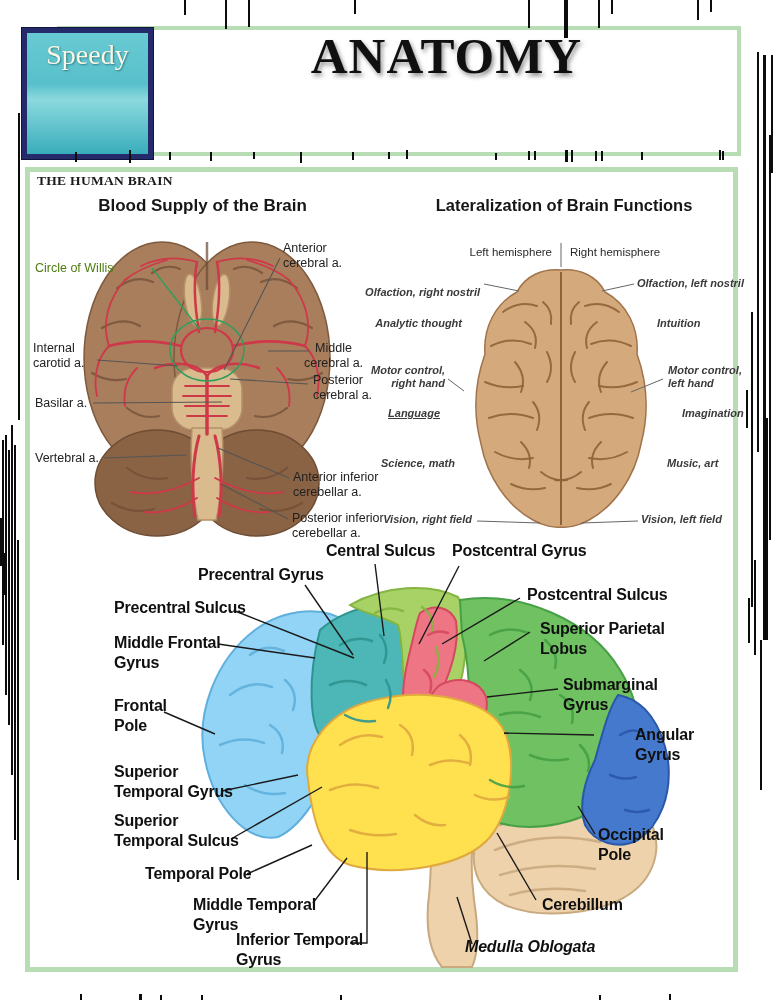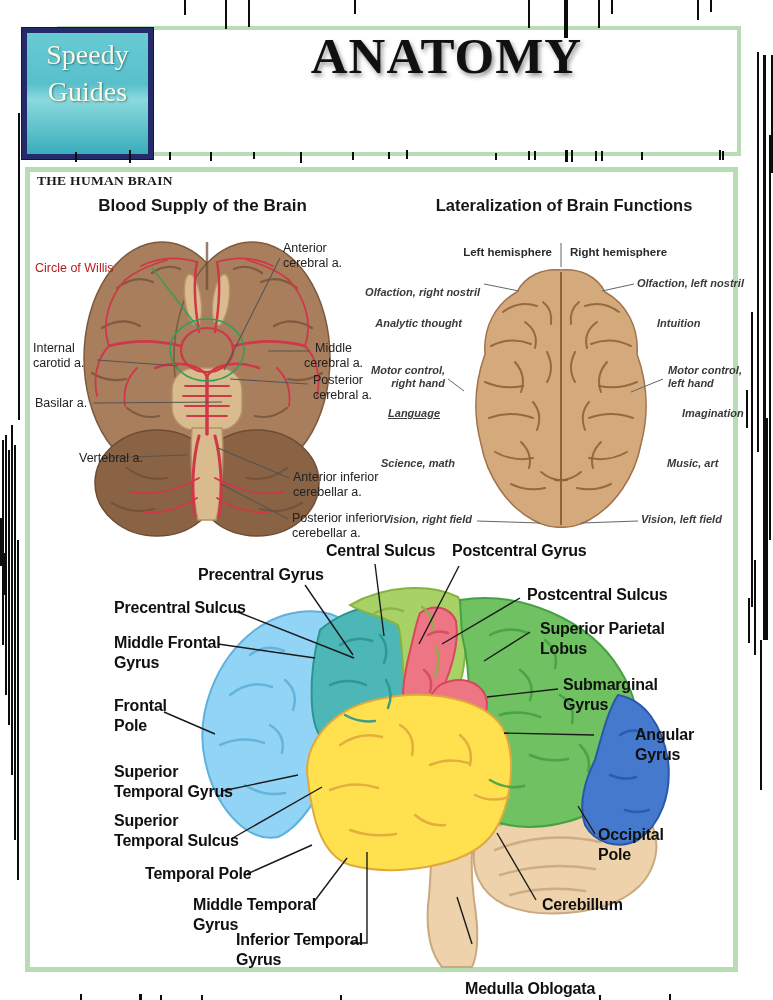--- a/index.html
+++ b/index.html
@@ -24,40 +24,39 @@
   .section-header{position:absolute;left:37px;top:173px;z-index:4;
                   font-family:"Liberation Serif",serif;font-weight:bold;font-size:13.5px;
                   letter-spacing:.3px;color:#1a1a1a;}
   .diag-title{position:absolute;z-index:4;font-size:17px;font-weight:bold;color:#161616;text-align:center;}
   svg.diagram{position:absolute;z-index:2;}
   #overlay{position:absolute;left:0;top:0;z-index:3;}
   .label{position:absolute;z-index:4;white-space:pre-line;}
   .bs-label{font-size:12.5px;line-height:14.5px;color:#222;}
   .lat-label{font-style:italic;font-weight:bold;font-size:11px;line-height:13px;color:#3a3a3a;}
   .lv-label{font-weight:bold;font-size:16px;line-height:20px;color:#101010;letter-spacing:-.2px;}
-  .hemi-label{position:absolute;z-index:4;font-weight:bold;font-size:11.5px;color:#2a2a2a;}
+  .hemi-label{position:absolute;z-index:4;font-weight:normal;font-size:11.5px;color:#2a2a2a;}
   .ln-bs{stroke:#555;stroke-width:1.1;fill:none;}
   .ln-lat{stroke:#666;stroke-width:1;fill:none;}
   .ln-lv{stroke:#1a1a1a;stroke-width:1.4;fill:none;}
   .ln-green{stroke:#2f9e5c;stroke-width:1.3;fill:none;}
   
   .gy-brown{stroke:#6e4c34;stroke-width:2.2;fill:none;opacity:.7;stroke-linecap:round;}
   .art-red{stroke:#cf3848;fill:none;stroke-linecap:round;}
   .gy-tan{stroke:#8f6239;stroke-width:2;fill:none;opacity:.9;stroke-linecap:round;}
   .sq{fill:none;stroke-width:2.5;stroke-linecap:round;opacity:.9;}
 </style>
 </head>
 <body>
 
 <div class="title-box"></div>
 <div class="content-box"></div>
 
 <div class="logo">
   <div>Speedy</div>
-  <div>Guides</div>
 </div>
 
 <div class="main-title">
   <div>ANATOMY</div>
 </div>
 
 <div class="section-header">THE HUMAN BRAIN</div>
 
 <div class="diag-title" style="left:60px;top:196px;width:285px;">Blood Supply of the Brain</div>
 <div class="diag-title" style="left:428px;top:196px;width:272px;font-size:16.5px;">Lateralization of Brain Functions</div>
@@ -245,31 +244,31 @@
     <line x1="231" y1="839" x2="322" y2="787" class="ln-lv"></line>
     <line x1="595" y1="834" x2="578" y2="806" class="ln-lv"></line>
     <line x1="247" y1="874" x2="312" y2="845" class="ln-lv"></line>
     <line x1="536" y1="900" x2="497" y2="833" class="ln-lv"></line>
     <line x1="313" y1="903" x2="347" y2="858" class="ln-lv"></line>
     <line x1="472" y1="944" x2="457" y2="897" class="ln-lv"></line>
     <polyline points="350,943 367,943 367,852" class="ln-lv"></polyline>
     <line x1="561" y1="243" x2="561" y2="267" class="ln-lat"></line>
   </svg>
 
-<div class="label bs-label" style="left: 35px; top: 261px; color: #b91c1c;">Circle of Willis</div>
+<div class="label bs-label" style="left: 35px; top: 261px; color: #4d7c0f;">Circle of Willis</div>
 <div class="label bs-label" style="left: 283px; top: 241px;">Anterior
 cerebral a.</div>
 <div class="label bs-label" style="left: 33px; top: 341px;">Internal
 carotid a.</div>
 <div class="label bs-label" style="left: 304px; top: 341px; text-align: center;">Middle
 cerebral a.</div>
 <div class="label bs-label" style="left: 313px; top: 373px;">Posterior
 cerebral a.</div>
 <div class="label bs-label" style="left: 35px; top: 396px;">Basilar a.</div>
-<div class="label bs-label" style="left: 35px; top: 451px; margin-left: 44px;">Vertebral a.</div>
+<div class="label bs-label" style="left: 35px; top: 451px;">Vertebral a.</div>
 <div class="label bs-label" style="left: 293px; top: 470px;">Anterior inferior
 cerebellar a.</div>
 <div class="label bs-label" style="left: 292px; top: 511px;">Posterior inferior
 cerebellar a.</div>
 <div class="label lat-label" style="right: 293px; text-align: left; top: 286px;">Olfaction, right nostril</div>
 <div class="label lat-label" style="right: 311px; text-align: right; top: 317px;">Analytic thought</div>
 <div class="label lat-label" style="right: 328px; text-align: right; top: 364px;">Motor control,
 right hand</div>
 <div class="label lat-label" style="right: 333px; text-align: right; top: 407px; text-decoration: underline;">Language</div>
 <div class="label lat-label" style="right: 318px; text-align: right; top: 457px;">Science, math</div>
@@ -299,21 +298,21 @@
 <div class="label lv-label" style="left: 114px; top: 762px;">Superior
 Temporal Gyrus</div>
 <div class="label lv-label" style="left: 114px; top: 811px;">Superior
 Temporal Sulcus</div>
 <div class="label lv-label" style="left: 598px; top: 825px;">Occipital
 Pole</div>
 <div class="label lv-label" style="left: 145px; top: 864px;">Temporal Pole</div>
 <div class="label lv-label" style="left: 542px; top: 895px;">Cerebillum</div>
 <div class="label lv-label" style="left: 193px; top: 895px;">Middle Temporal
 Gyrus</div>
-<div class="label lv-label" style="left: 465px; top: 979px;">Medulla Oblogata</div>
+<div class="label lv-label" style="left: 465px; top: 937px; font-style: italic;">Medulla Oblogata</div>
 <div class="label lv-label" style="left: 236px; top: 930px;">Inferior Temporal
 Gyrus</div>
 <div class="art" style="left: 184px; top: 0px; width: 2px; height: 15px;"></div>
 <div class="art" style="left: 225px; top: 0px; width: 2px; height: 29px;"></div>
 <div class="art" style="left: 248px; top: 0px; width: 2px; height: 27px;"></div>
 <div class="art" style="left: 354px; top: 0px; width: 2px; height: 14px;"></div>
 <div class="art" style="left: 528px; top: 0px; width: 2px; height: 28px;"></div>
 <div class="art" style="left: 564px; top: 0px; width: 4px; height: 38px;"></div>
 <div class="art" style="left: 598px; top: 0px; width: 2px; height: 28px;"></div>
 <div class="art" style="left: 611px; top: 0px; width: 2px; height: 14px;"></div>

